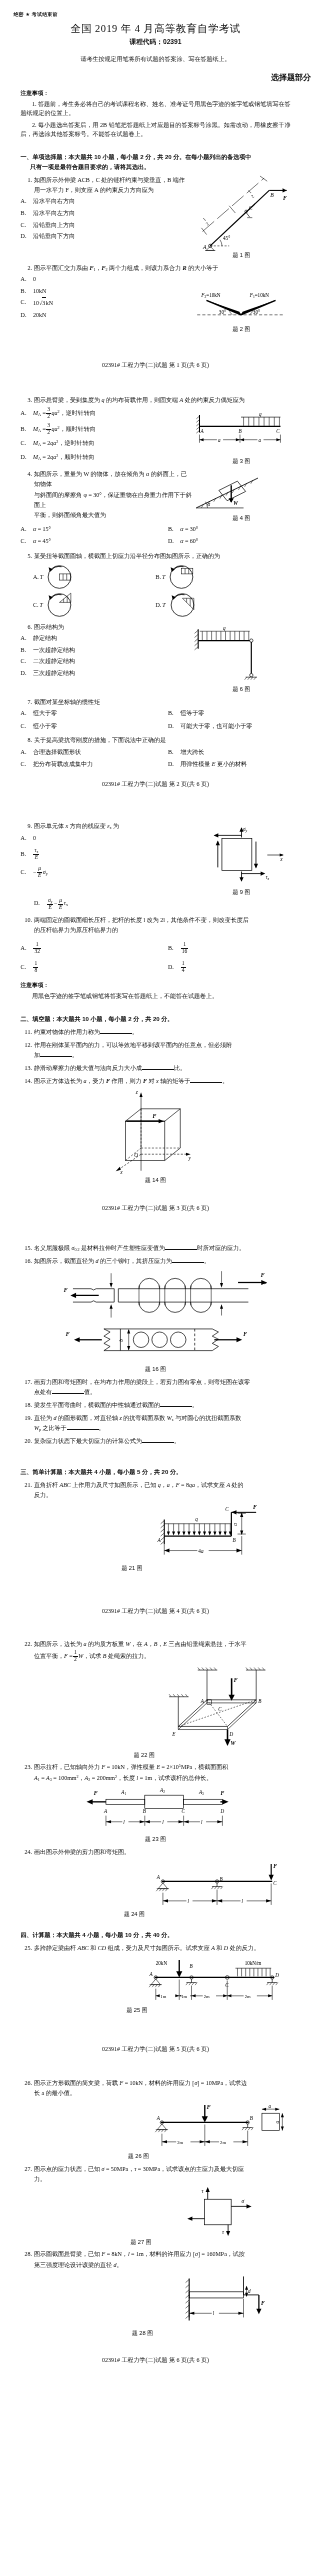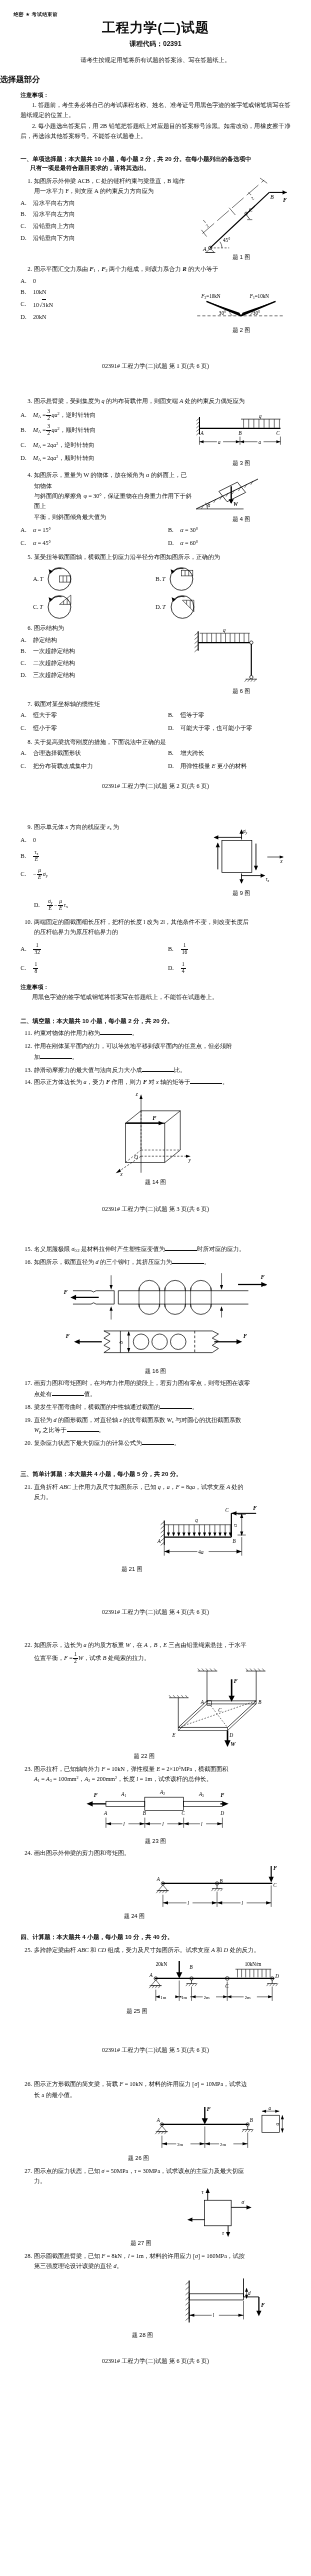--- a/index.html
+++ b/index.html
@@ -14,21 +14,21 @@
 
   
   .secret{font-family:"Liberation Sans","DejaVu Sans",sans-serif;font-weight:bold;font-size:4.9px;
           padding:11.3px 0 0 13.4px;letter-spacing:0.3px;}
   .t1{text-align:center;font-size:10.3px;margin-top:4.6px;letter-spacing:0.5px;}
   .t2{text-align:center;font-family:"Liberation Sans","DejaVu Sans",sans-serif;font-weight:bold;
       font-size:13.4px;margin-top:2.1px;letter-spacing:0.5px;}
   .t3{text-align:center;font-family:"Liberation Sans","DejaVu Sans",sans-serif;font-weight:bold;
       font-size:6.7px;margin-top:2.6px;}
   .t4{text-align:center;font-family:"Liberation Sans","DejaVu Sans",sans-serif;font-size:6px;margin-top:7.2px;}
-  .parthead{text-align:left;font-family:"Liberation Sans","DejaVu Sans",sans-serif;
+  .parthead{text-align:right;font-family:"Liberation Sans","DejaVu Sans",sans-serif;
             font-weight:bold;font-size:8px;margin-top:8.8px;}
 
   .notice{font-family:"Liberation Sans","DejaVu Sans",sans-serif;font-weight:bold;font-size:5.7px;margin-top:6.7px;}
   .np{font-size:6px;line-height:1.62;margin-top:1.5px;text-indent:11.3px;text-align:justify;}
 
   .bighead{font-family:"Liberation Sans","DejaVu Sans",sans-serif;font-weight:bold;
            font-size:6px;line-height:1.55;margin-top:7.2px;}
   .bighead .cont{display:block;padding-left:9.3px;}
 
   .q{font-size:6px;line-height:1.72;margin-top:2.6px;position:relative;padding-left:13.4px;}
@@ -56,21 +56,21 @@
   .col-r{flex:0 0 auto;}
   svg{display:block;overflow:visible;}
   .spacer{height:6.2px;}
 </style>
 </head>
 <body>
 
 <div class="page">
 
   <div class="secret">绝密 ★ 考试结束前</div>
-  <div class="t2">工程力学(二)试题</div>
+  <div class="t1">全国 2019 年 4 月高等教育自学考试</div>
   <div class="t3">课程代码：02391</div>
   <div class="t4">请考生按规定用笔将所有试题的答案涂、写在答题纸上。</div>
   <div class="parthead">选择题部分</div>
 
   <div class="sec">
     <div class="notice">注意事项：</div>
     <div class="np">1. 答题前，考生务必将自己的考试课程名称、姓名、准考证号用黑色字迹的签字笔或钢笔填写在答题纸规定的位置上。</div>
     <div class="np">2. 每小题选出答案后，用 2B 铅笔把答题纸上对应题目的答案标号涂黑。如需改动，用橡皮擦干净后，再选涂其他答案标号。不能答在试题卷上。</div>
     <div class="spacer"></div>
     <div class="bighead">

